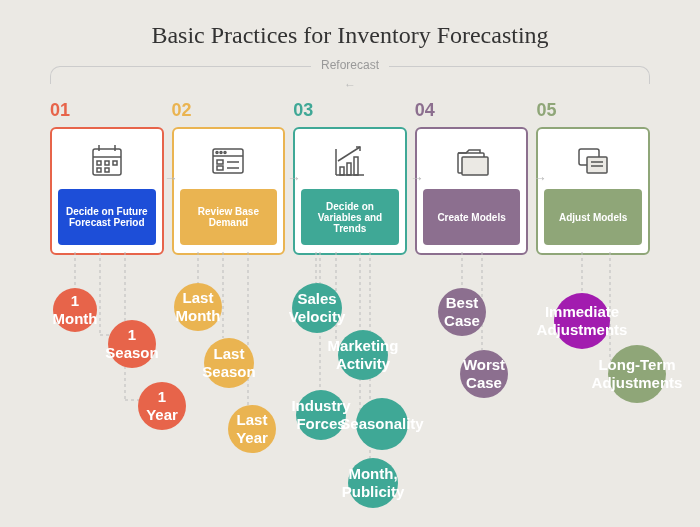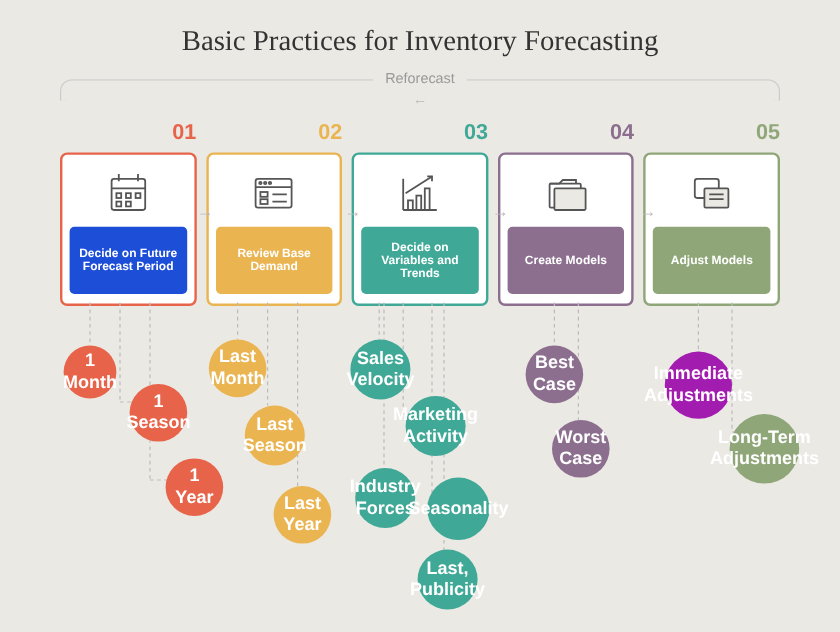--- a/index.html
+++ b/index.html
@@ -3,21 +3,21 @@
 <meta charset="utf-8">
 <style>
   *{box-sizing:border-box;margin:0;padding:0}
   body{width:700px;height:527px;background:#ebe9e4;font-family:Georgia,serif;position:relative;overflow:hidden}
   .title{text-align:center;font-size:24px;color:#333;padding-top:22px;font-weight:400}
   .reforecast-wrap{position:absolute;top:66px;left:50px;right:50px;height:30px}
   .reforecast-label{position:absolute;left:50%;transform:translateX(-50%);top:-8px;background:#ebe9e4;padding:0 10px;font-family:Arial,sans-serif;font-size:12px;color:#999}
   .reforecast-arrow{position:absolute;left:50%;transform:translateX(-50%);top:10px;color:#bbb;font-size:12px}
   .ref-line{position:absolute;border:1.5px solid #ccc;border-bottom:none}
   .steps{position:absolute;top:100px;left:50px;right:50px;display:flex;justify-content:space-between;gap:8px}
-  .step{flex:1;display:flex;flex-direction:column;align-items:flex-end;position:relative}
+  .step{flex:1;display:flex;flex-direction:column;align-items:flex-start;position:relative}
   .num{font-family:Arial,sans-serif;font-weight:bold;font-size:18px;margin-bottom:6px}
   .card{width:100%;height:128px;border-radius:6px;border:2px solid;background:#fff;display:flex;flex-direction:column;align-items:center;padding:8px 6px;position:relative}
   .card .icon{height:48px;display:flex;align-items:center;justify-content:center;margin-bottom:4px}
   .card .label{font-family:Arial,sans-serif;font-weight:bold;font-size:10px;text-align:center;color:#fff;padding:8px 4px;border-radius:4px;width:100%;display:flex;align-items:center;justify-content:center;flex:1}
   .arrow-between{position:absolute;top:168px;color:#bbb;font-size:14px;font-family:Arial}
   .bubble{position:absolute;border-radius:50%;display:flex;align-items:center;justify-content:center;text-align:center;color:#fff;font-family:Arial,sans-serif;font-size:15px;font-weight:bold;line-height:1.2;padding:4px}
   svg.dash{position:absolute;pointer-events:none}
   svg.dash line, svg.dash path{stroke:#bbb;stroke-width:1;stroke-dasharray:3,3;fill:none}
 </style>
 </head>
@@ -159,19 +159,19 @@
 <div class="bubble" style="background:#e7644a;width:48px;height:48px;left:138px;top:382px">1 Year</div>
 
 <div class="bubble" style="background:#eab451;width:48px;height:48px;left:174px;top:283px">Last Month</div>
 <div class="bubble" style="background:#eab451;width:50px;height:50px;left:204px;top:338px">Last Season</div>
 <div class="bubble" style="background:#eab451;width:48px;height:48px;left:228px;top:405px">Last Year</div>
 
 <div class="bubble" style="background:#3fa896;width:50px;height:50px;left:292px;top:283px">Sales Velocity</div>
 <div class="bubble" style="background:#3fa896;width:50px;height:50px;left:338px;top:330px">Marketing Activity</div>
 <div class="bubble" style="background:#3fa896;width:50px;height:50px;left:296px;top:390px">Industry Forces</div>
 <div class="bubble" style="background:#3fa896;width:52px;height:52px;left:356px;top:398px">Seasonality</div>
-<div class="bubble" style="background:#3fa896;width:50px;height:50px;left:348px;top:458px">Last, Publicity</div>
+<div class="bubble" style="background:#3fa896;width:50px;height:50px;left:348px;top:458px">Month, Publicity</div>
 
 <div class="bubble" style="background:#8c6f8f;width:48px;height:48px;left:438px;top:288px">Best Case</div>
 <div class="bubble" style="background:#8c6f8f;width:48px;height:48px;left:460px;top:350px">Worst Case</div>
 
 <div class="bubble" style="background:#a21caf;width:56px;height:56px;left:554px;top:293px">Immediate Adjustments</div>
 <div class="bubble" style="background:#8fa678;width:58px;height:58px;left:608px;top:345px">Long-Term Adjustments</div>
 
 </body></html>

